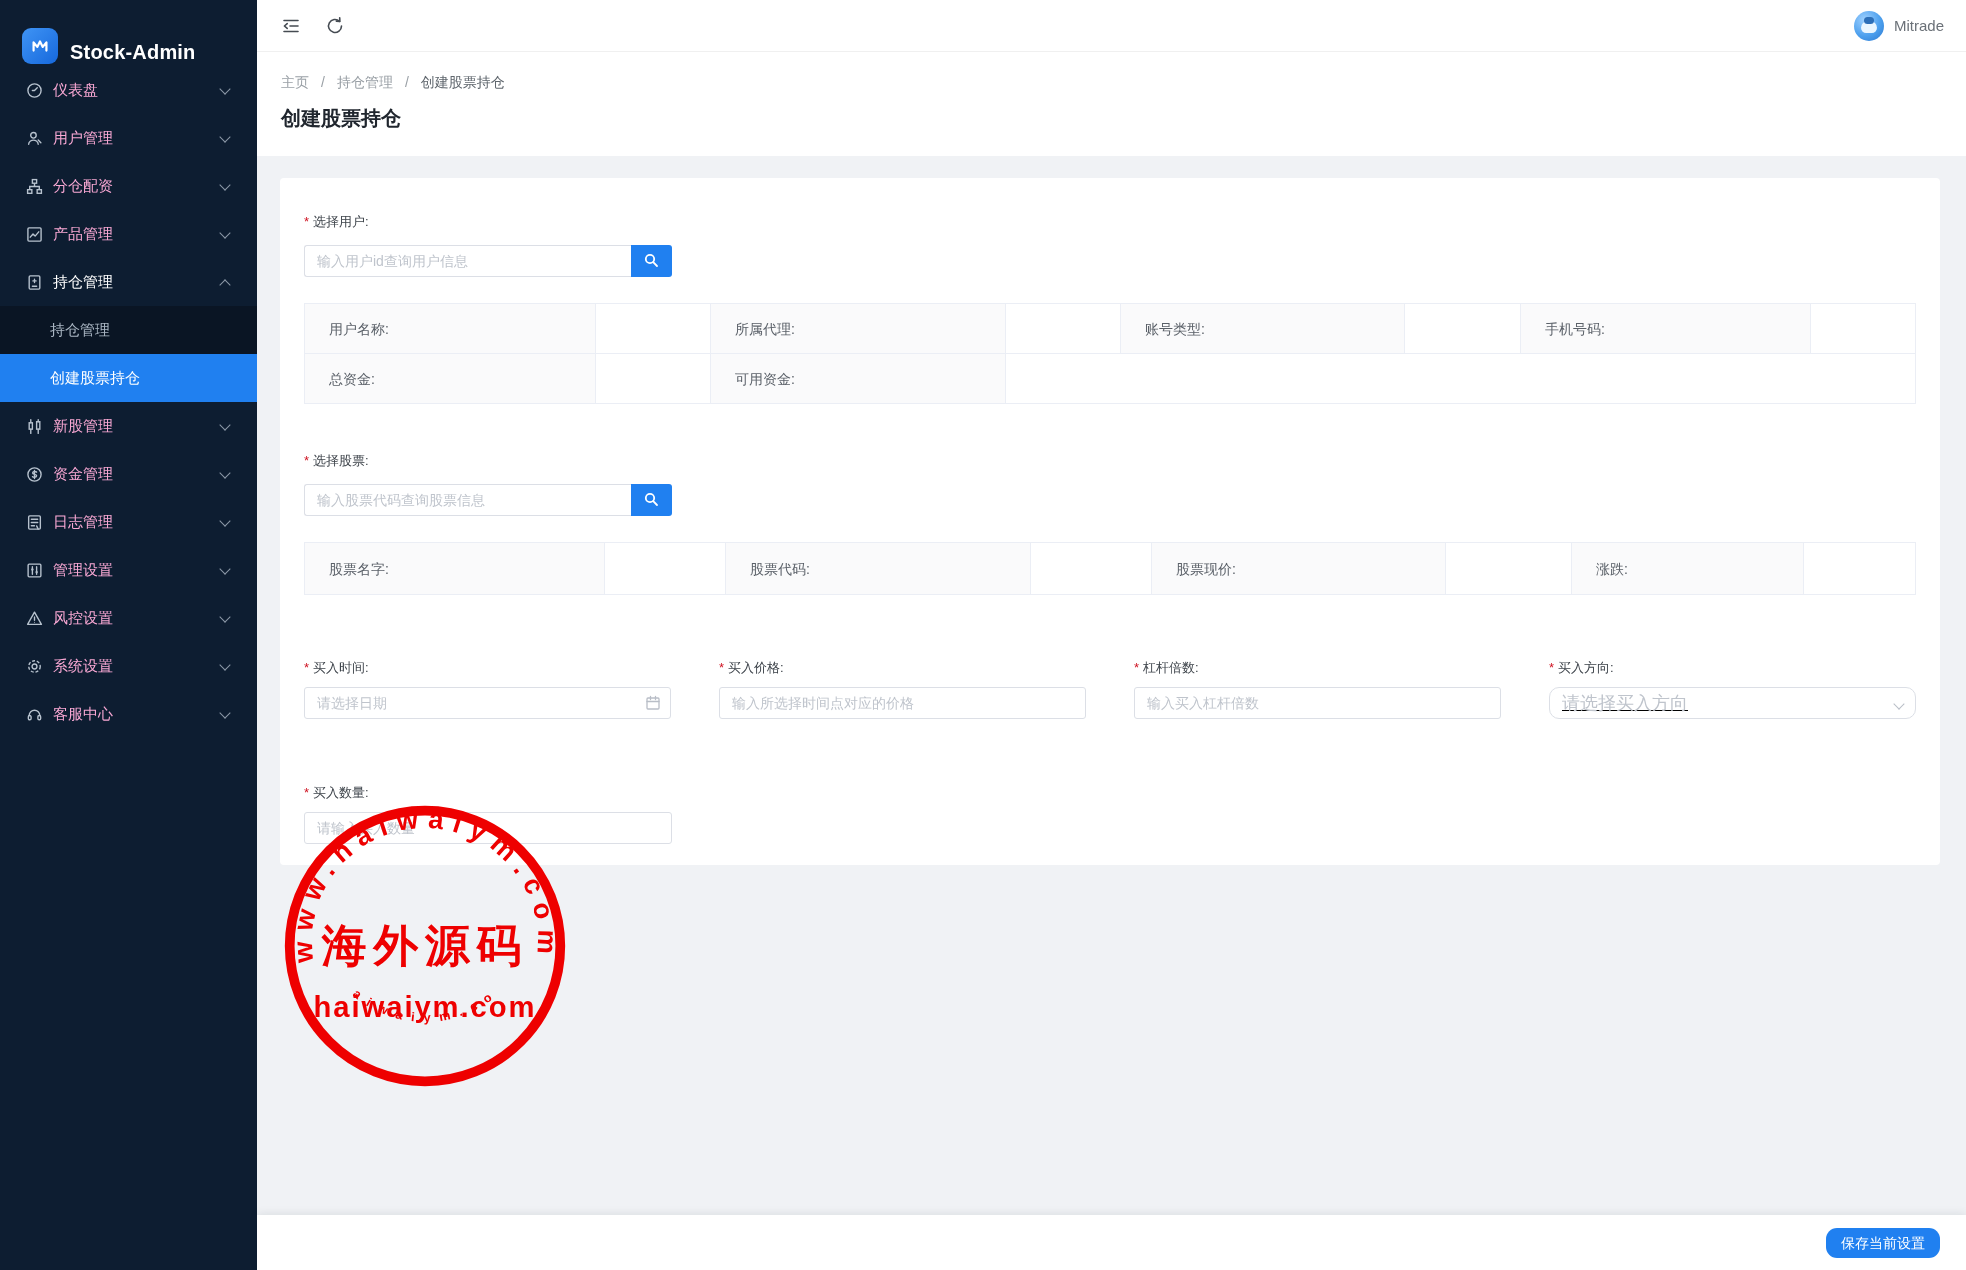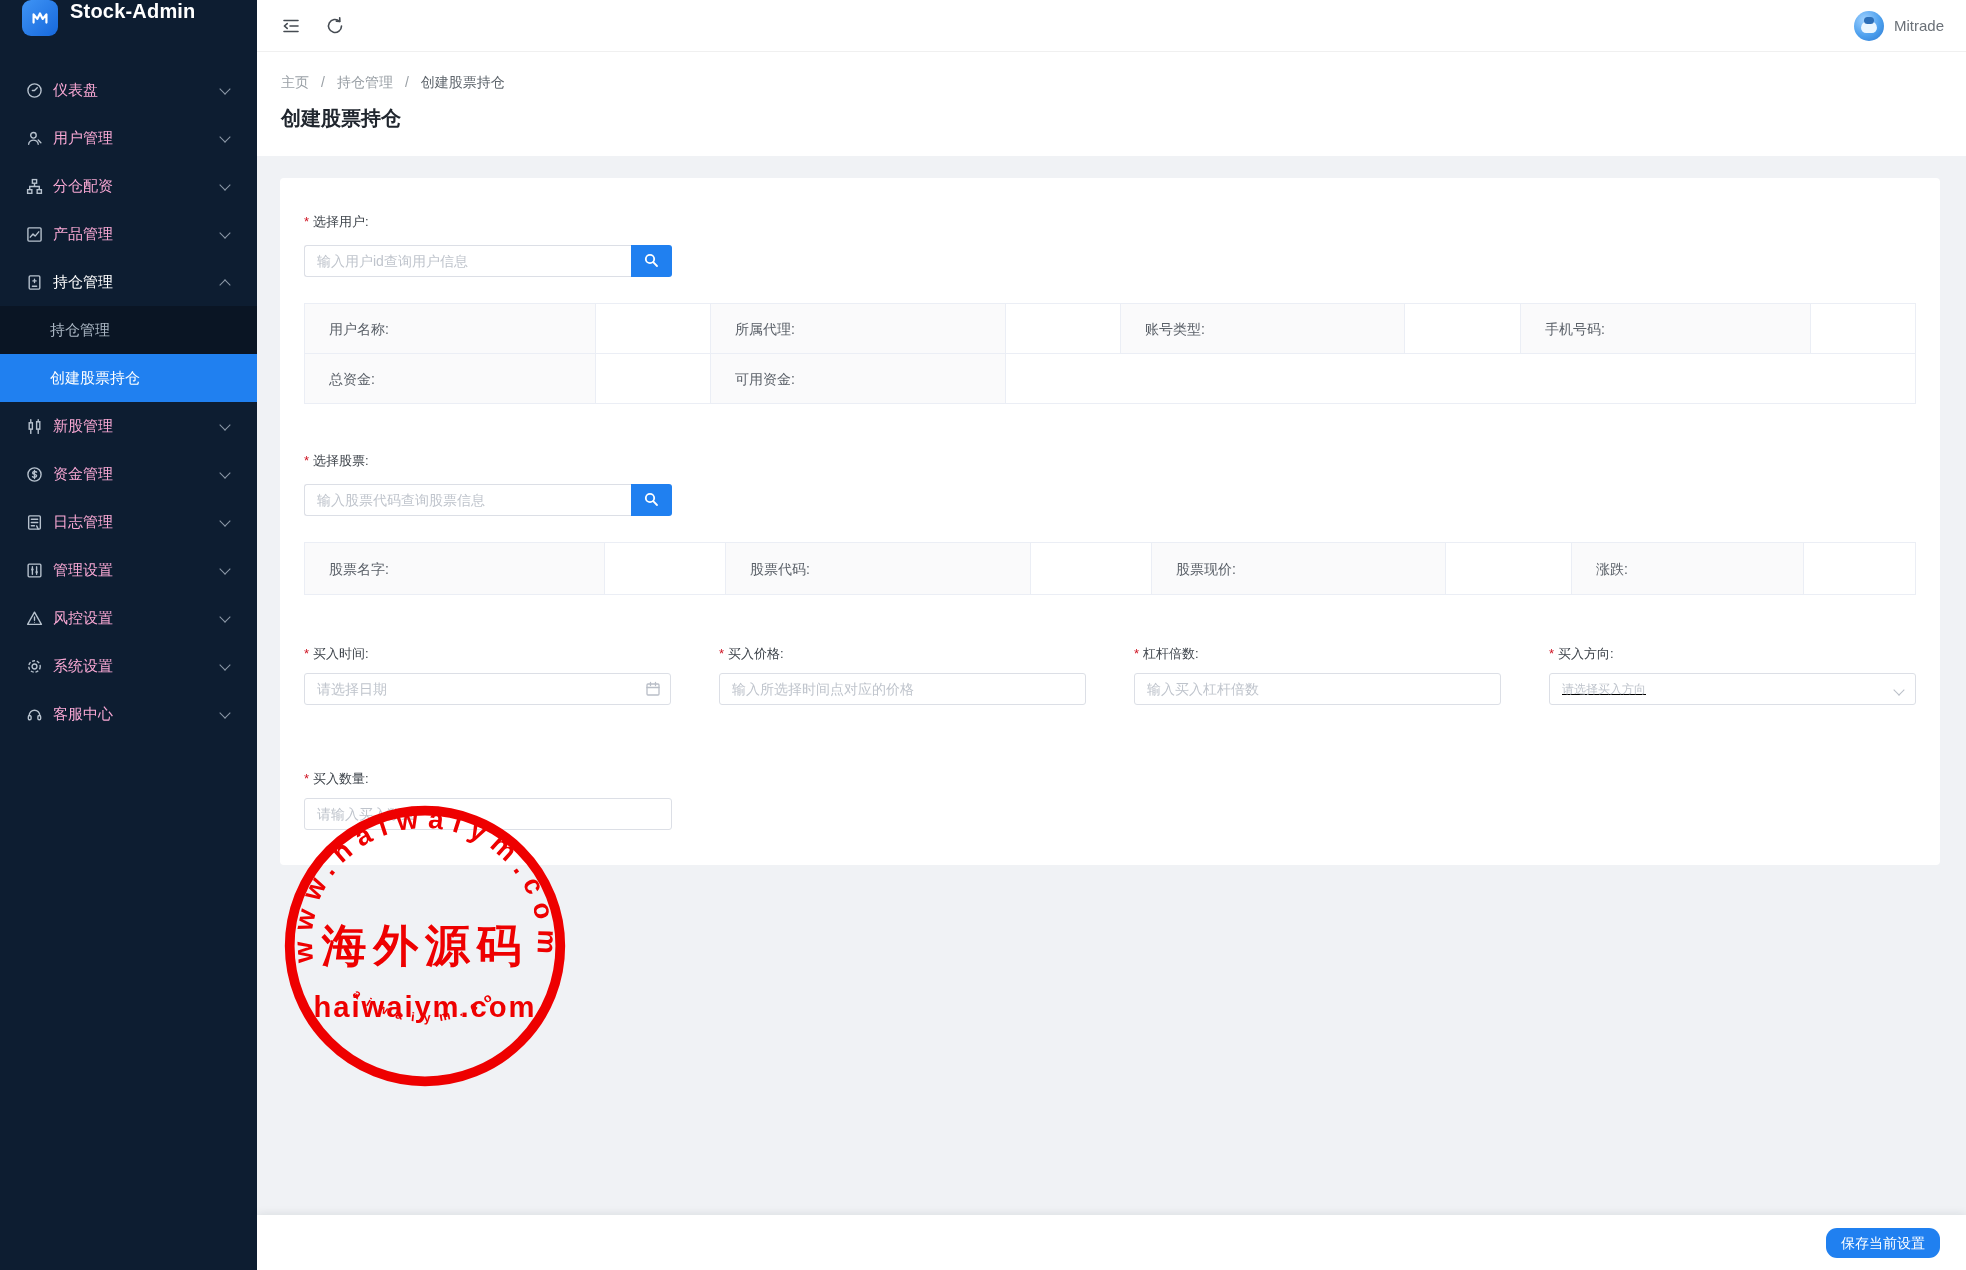--- a/index.html
+++ b/index.html
@@ -1,20 +1,20 @@
 <!DOCTYPE html>
 <html><head>
 <meta charset="utf-8">
 <style>
   * { margin:0; padding:0; box-sizing:border-box; }
   html,body { width:1966px; height:1270px; overflow:hidden; font-family:"Liberation Sans","DejaVu Sans",sans-serif; background:#f0f2f5; }
 
   
   .sidebar { position:absolute; left:0; top:0; width:257px; height:1270px; background:#0d1d31; z-index:20; }
-  .logo-row { display:flex; align-items:flex-start; height:64px; padding-left:22px; }
+  .logo-row { display:flex; align-items:flex-end; height:64px; padding-left:22px; }
   .logo-icon { width:36px; height:36px; border-radius:9px; background:linear-gradient(135deg,#3f94f5,#1668dc); display:flex; align-items:center; justify-content:center; flex:0 0 36px; }
   .logo-title { color:#fff; font-size:20px; font-weight:bold; margin-left:12px; letter-spacing:.2px; }
   .menu { margin-top:2px; }
   .menu-item { position:relative; display:flex; align-items:center; height:48px; padding-left:26px; color:#f9a8d4; font-size:15px; cursor:pointer; }
   .menu-item .mi-icon { width:17px; height:17px; margin-right:10px; flex:0 0 17px; display:inline-flex; }
   .menu-item .mi-icon svg { width:17px; height:17px; stroke:#b7c2ce; fill:none; stroke-width:1.3; }
   .menu-item.expanded { color:#ffffff; }
   .chev { position:absolute; right:28px; width:8px; height:8px; border-right:1.6px solid #8d9aa8; border-bottom:1.6px solid #8d9aa8; transform:rotate(45deg); top:19px; }
   .chev.up { transform:rotate(-135deg); top:23px; }
   .sub-item { display:flex; align-items:center; height:48px; padding-left:50px; color:#aab6c3; font-size:15px; background:#0a1524; cursor:pointer; }
@@ -54,27 +54,27 @@
   .desc-table .cell { border-right:1px solid #ebeef5; border-bottom:1px solid #ebeef5; height:50px; line-height:50px; font-size:14px; color:#5a6068; padding-left:24px; white-space:nowrap; overflow:hidden; }
   .desc-table .cell:last-child,{ border-right:none; }
   .desc-table .lbl { background:#fafafb; }
   .desc-table .val { background:#fff; padding-left:12px; }
   #user-table { grid-template-columns:291px 115px 295px 115px 284px 116px 290px 1fr; }
   #user-table .span5 { grid-column:span 5; }
   #stock-table { grid-template-columns:300px 121px 305px 121px 294px 126px 232px 1fr; }
   #stock-table .cell { height:52px; line-height:52px; }
   .noright { border-right:none !important; }
 
-  .fields-row { margin-top:49px; display:grid; grid-template-columns:repeat(4,1fr); column-gap:48px; }
+  .fields-row { margin-top:63px; display:grid; grid-template-columns:repeat(4,1fr); column-gap:48px; }
   .field .ctl { position:relative; margin-top:9px;text-decoration:underline; }
   .tinput { width:100%; height:32px; border:1px solid #dcdfe6; border-radius:3px; padding:0 12px; font-size:14px; color:#333; outline:none; background:#fff; }
   .tinput::placeholder { color:#bfc4cc; }
   .ctl .suffix { position:absolute; right:10px; top:8px; width:16px; height:16px; pointer-events:none; }
   .ctl .suffix svg { width:16px; height:16px; stroke:#b9bec7; fill:none; stroke-width:1.3; }
-  .fake-select { width:100%; height:32px; border:1px solid #dcdfe6; border-radius:3px; padding:0 12px; font-size:12px; color:#bfc4cc; line-height:30px; background:#fff; cursor:pointer; position:relative; }
+  .fake-select { width:100%; height:32px; border:1px solid #dcdfe6; border-radius:10px; padding:0 12px; font-size:18px; color:#bfc4cc; line-height:30px; background:#fff; cursor:pointer; position:relative; }
   .fake-select .sel-chev { position:absolute; right:12px; top:12px; width:8px; height:8px; border-right:1.4px solid #b9bec7; border-bottom:1.4px solid #b9bec7; transform:rotate(45deg); }
   .qty-block { margin-top:64px; width:368px; }
 
   
   .footer-bar { position:absolute; left:257px; right:0; bottom:0; height:55px; background:#fff; box-shadow:0 -2px 8px rgba(0,21,41,.08); z-index:30; }
   .save-btn { position:absolute; right:26px; top:13px; height:30px; padding:0 15px; background:#2080f0; color:#fff; font-size:14px; border:none; border-radius:11px; cursor:pointer; line-height:30px; font-family:inherit; }
 
   
   .watermark { position:absolute; left:279px; top:800px; width:292px; height:292px; z-index:40; pointer-events:none; }
 </style>

